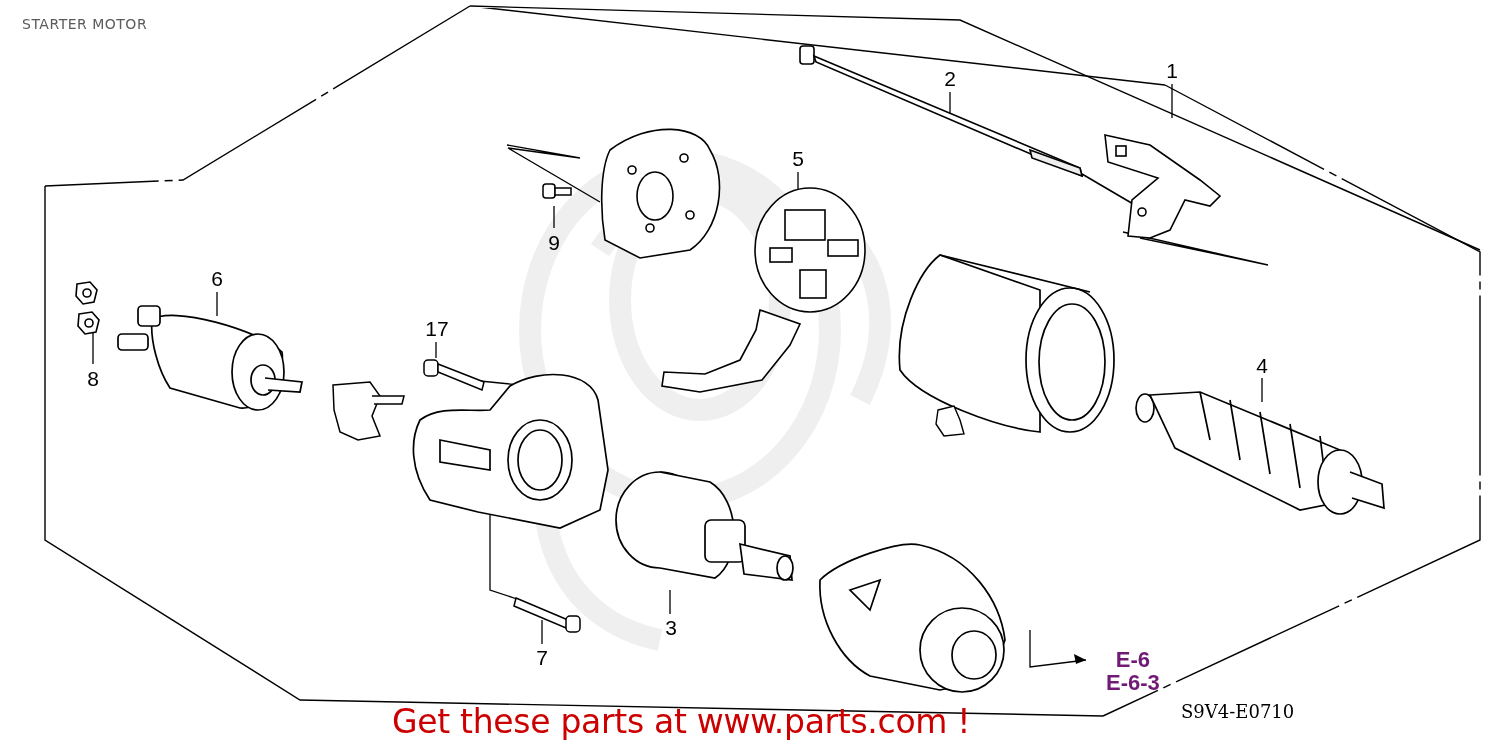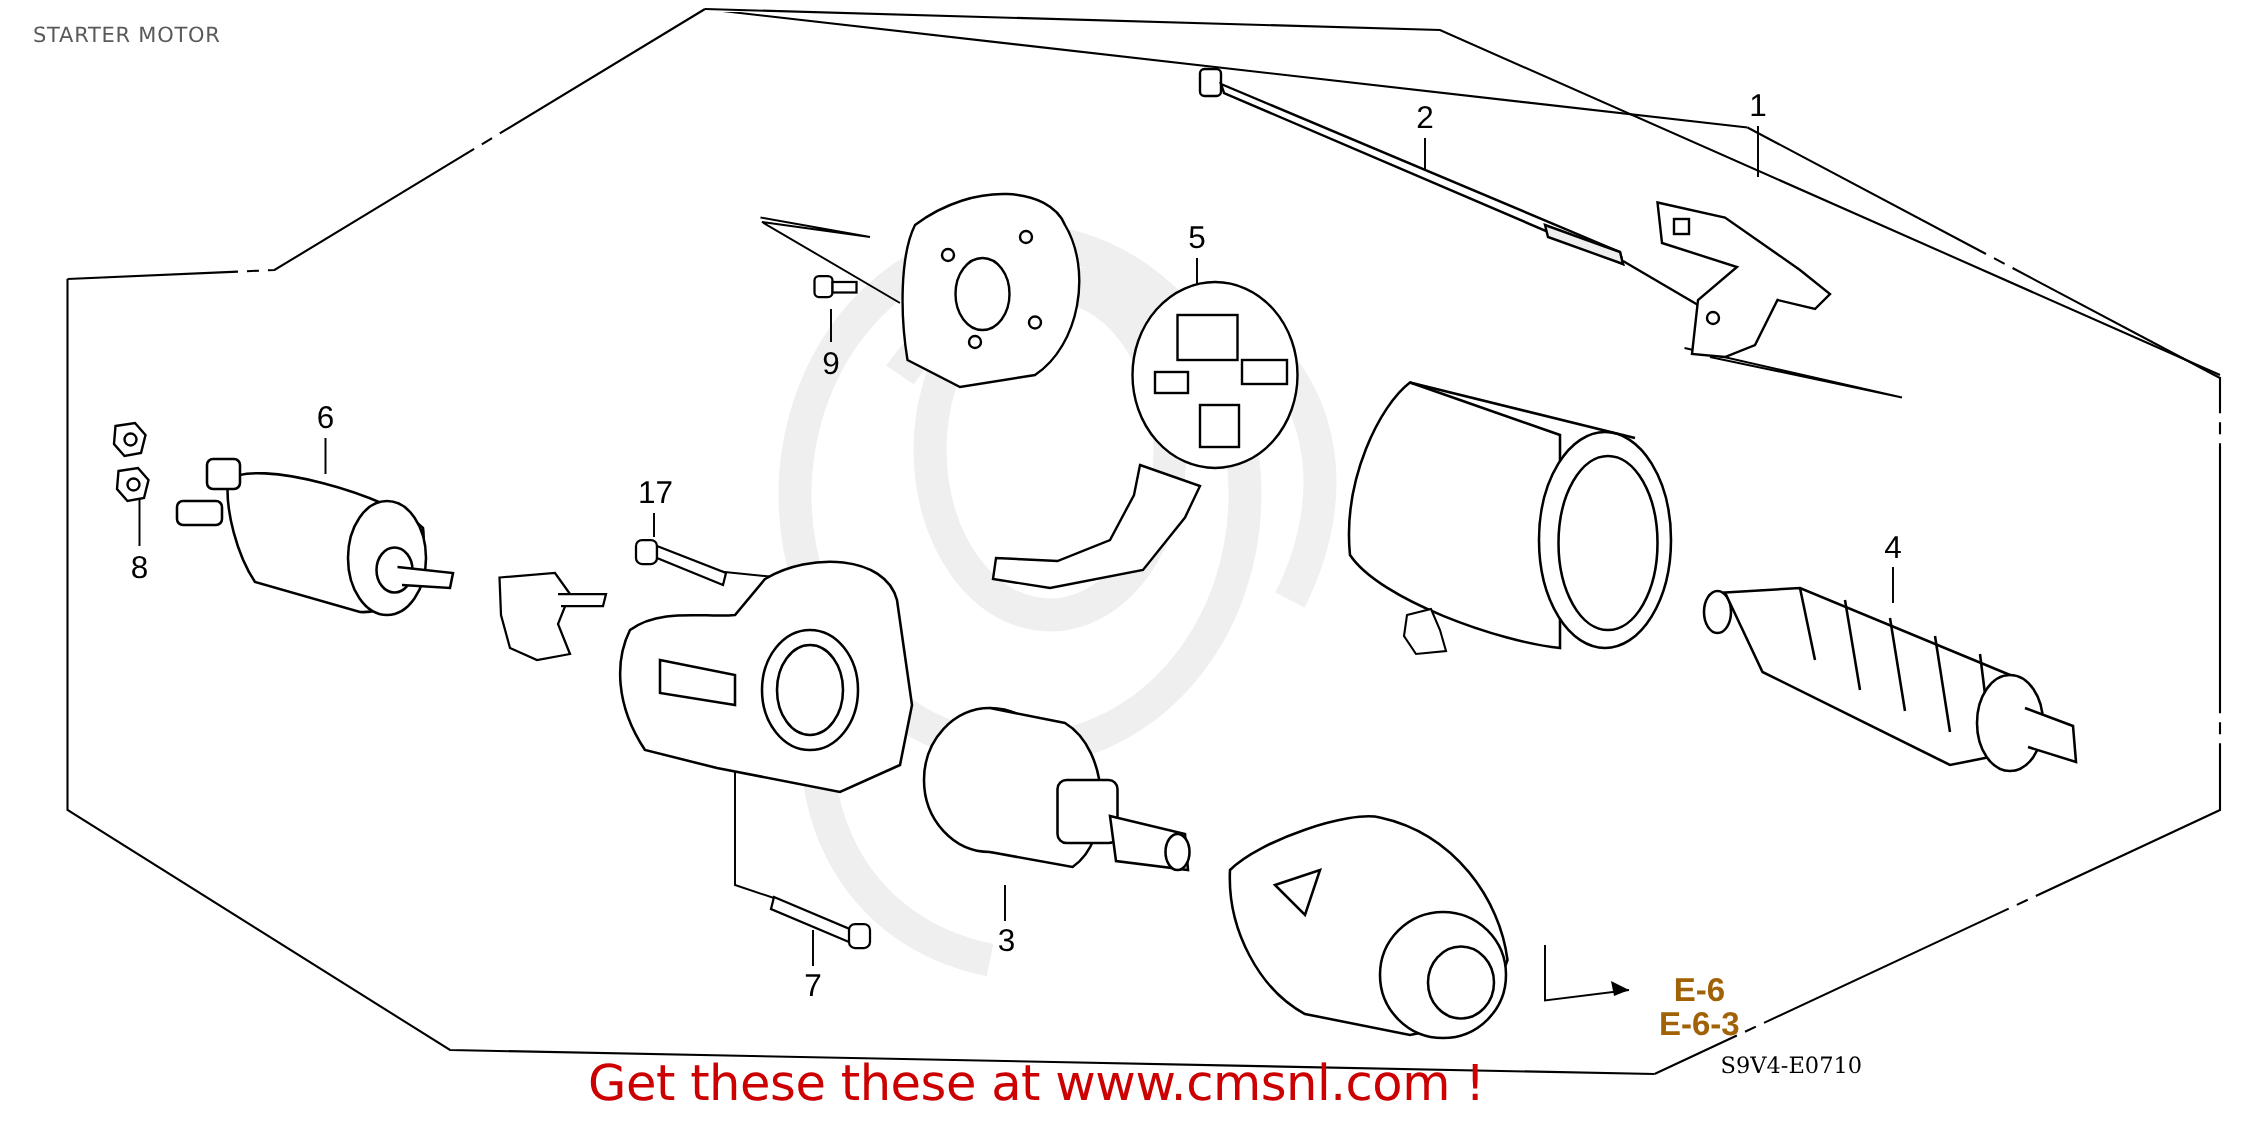--- a/index.html
+++ b/index.html
@@ -36,30 +36,30 @@
       font-size: 21px;
       color: #000;
       line-height: 1;
       transform: translateX(-50%);
     }
     .ref {
       position: absolute;
       font-family: "Liberation Sans", sans-serif;
       font-weight: bold;
       font-size: 22px;
-      color: #a16207;
+      color: #701a75;
       line-height: 1.05;
       text-align: center;
     }
     .diagram-code {
       position: absolute;
-      left: 1147px;
+      left: 1181px;
       top: 701px;
       font-family: "DejaVu Serif", serif;
-      font-size: 15px;
+      font-size: 18px;
       color: #000;
     }
     .promo {
       position: absolute;
       left: 392px;
       top: 702px;
       font-family: "DejaVu Sans", sans-serif;
       font-size: 33px;
       color: #cc0000;
       white-space: nowrap;
@@ -235,13 +235,13 @@
 <div class="callout" style="left:554px;top:232px">9</div>
 <div class="callout" style="left:437px;top:318px">17</div>
 
 <div class="ref" style="left:1106px;top:648px">
   <div>E-6</div>
   <div>E-6-3</div>
 </div>
 
 <div class="diagram-code">S9V4-E0710</div>
 
-<div class="promo">Get these these at www.cmsnl.com !</div>
+<div class="promo">Get these parts at www.parts.com !</div>
 
 </body></html>

